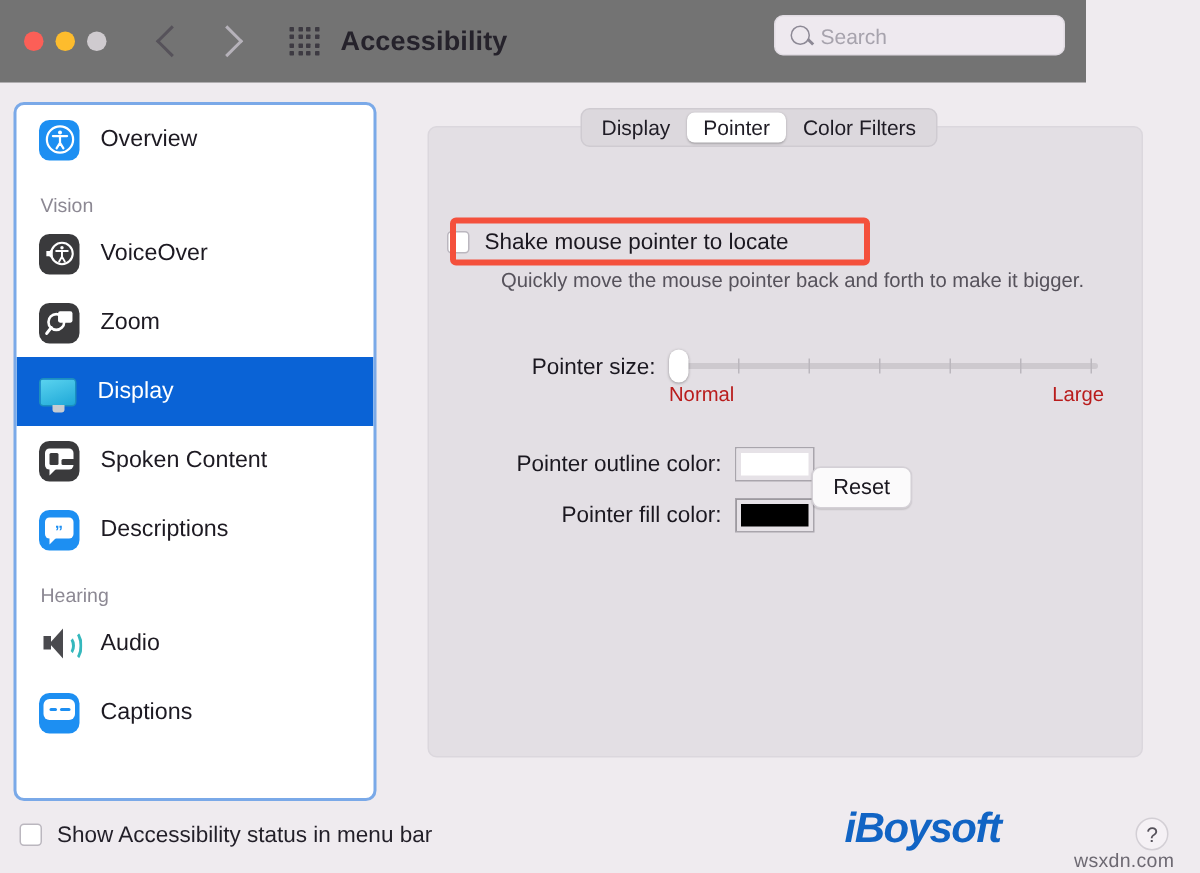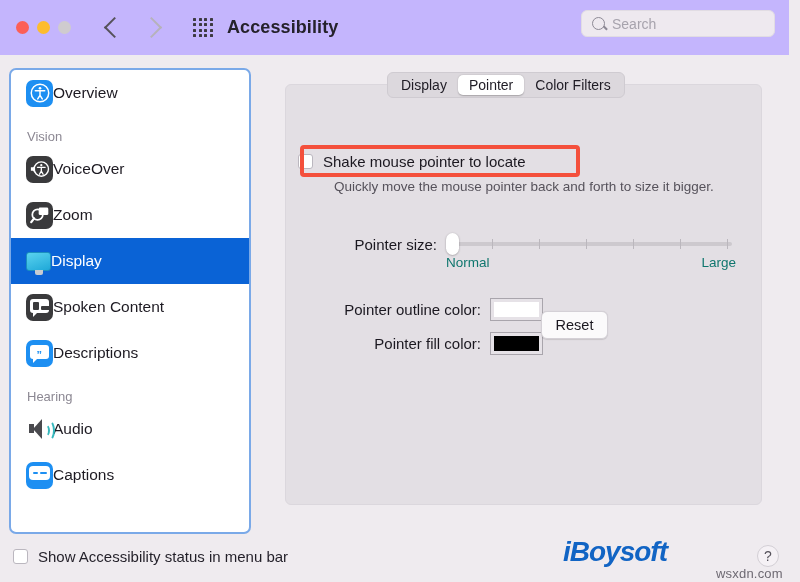--- a/index.html
+++ b/index.html
@@ -13,22 +13,22 @@
     font-family: "Liberation Sans", sans-serif;
     overflow: hidden;
     position: relative;
     -webkit-font-smoothing: antialiased;
   }
 
   
   .titlebar {
     position: absolute;
     left: 0; top: 0;
-    width: 789px; height: 55px;
-    background: #c4b5fd;
+    width: 724px; height: 55px;
+    background: #737373;
     display: flex;
     align-items: center;
   }
   .traffic {
     display: flex;
     align-items: center;
     gap: 8px;
     margin-left: 16px;
   }
   .light {
@@ -131,21 +131,21 @@
     display: flex;
     align-items: center;
     height: 46px;
     padding-left: 15px;
     box-sizing: border-box;
   }
   .sb-item.selected {
     background: #0a63d6;
   }
   .sb-label {
-    margin-left: 0;
+    margin-left: 14px;
     font-size: 15.5px;
     color: #1d1a22;
   }
   .sb-item.selected .sb-label { color: #ffffff; }
 
   .sb-group {
     font-size: 13px;
     color: #8c8893;
     padding-left: 16px;
     height: 30px;
@@ -389,21 +389,21 @@
     border-radius: 7px;
     box-shadow: 0 0.5px 2px rgba(0,0,0,0.35);
   }
   .slider-ends {
     position: absolute;
     left: 160px; top: 170px;
     width: 290px;
     display: flex;
     justify-content: space-between;
     font-size: 13.5px;
-    color: #0f766e;
+    color: #b91c1c;
   }
 
   
   .color-row {
     position: absolute;
     display: flex;
     align-items: center;
   }
   .color-row.outline { left: 23px; top: 214px; }
   .color-row.fill    { left: 23px; top: 248px; }
@@ -623,21 +623,21 @@
     <div class="tab">Display</div>
     <div class="tab active">Pointer</div>
     <div class="tab">Color Filters</div>
   </div>
 
   <div class="shake-row">
     <span class="cbox"></span>
     <span class="lab">Shake mouse pointer to locate</span>
   </div>
 
-  <div class="helptext">Quickly move the mouse pointer back and forth to size it bigger.</div>
+  <div class="helptext">Quickly move the mouse pointer back and forth to make it bigger.</div>
 
   <div class="slider-row">
     <span class="lab">Pointer size:</span>
     <span class="track-wrap">
       <span class="track"></span>
       <span class="tick" style="left:46px;"></span>
       <span class="tick" style="left:93px;"></span>
       <span class="tick" style="left:140px;"></span>
       <span class="tick" style="left:187px;"></span>
       <span class="tick" style="left:234px;"></span>

